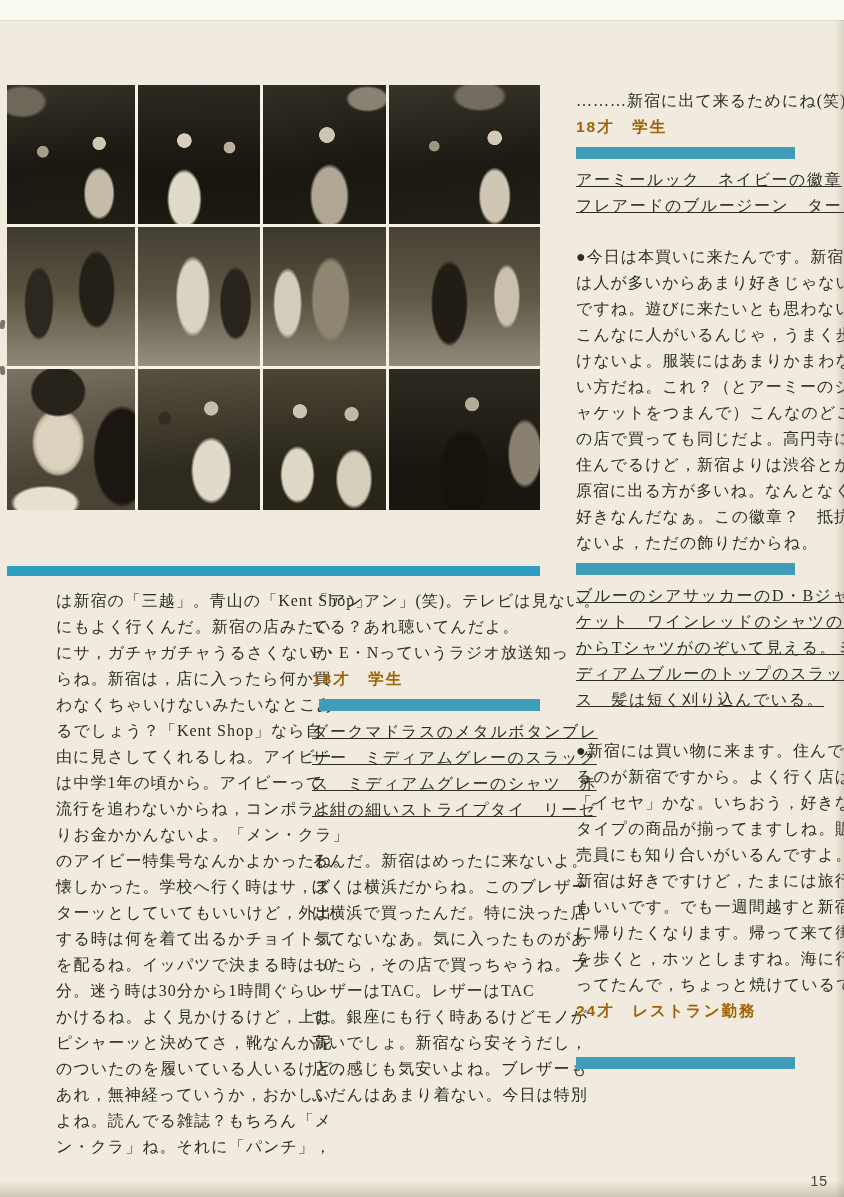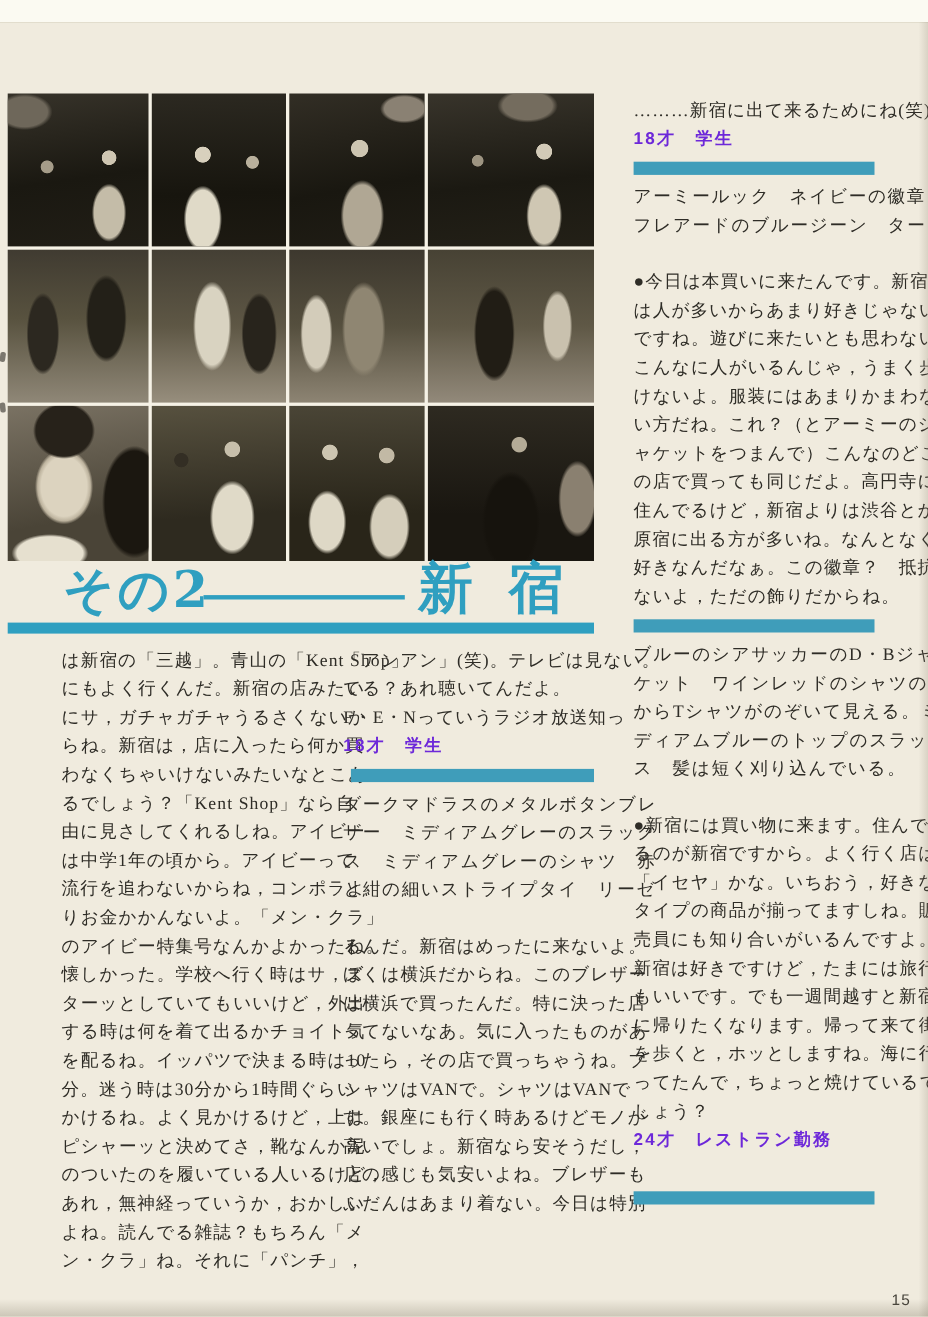--- a/index.html
+++ b/index.html
@@ -35,22 +35,22 @@
   .tline{position:absolute;left:185px;top:31px;width:183px;height:4px;background:#2f9fc0;}
   .t2{position:absolute;left:380px;top:0;font:900 50px/50px "Liberation Sans",sans-serif;color:#2f9fc0;letter-spacing:32px;white-space:nowrap;}
   .title-bar{position:absolute;left:7px;top:566px;width:533px;height:10px;background:#2f9fc0;}
 
   
   .col{position:absolute;color:#2e2c26;}
   .col-left{left:56px;top:588px;width:248px;}
   .col-middle{left:312px;top:588px;width:238px;}
   .col-right{left:576px;top:88px;width:236px;}
   .seg-line,.seg-desc{font:16px/26px "Liberation Serif",serif;letter-spacing:1px;white-space:nowrap;height:26px;}
-  .seg-desc{letter-spacing:1.5px;}
-  .seg-head{font:bold 15.5px/26px "Liberation Sans",sans-serif;letter-spacing:2px;white-space:nowrap;height:26px;color:#6d28d9;}
+  .seg-desc{letter-spacing:1.5px;text-decoration:underline;}
+  .seg-head{font:bold 15.5px/26px "Liberation Sans",sans-serif;letter-spacing:2px;white-space:nowrap;height:26px;color:#a16207;}
   .seg-bar{width:219px;height:12px;background:#3f9dba;margin:7px 0 8px 0;}
   .col-middle .seg-bar{margin-left:7px;width:221px;}
   .seg-gap{height:25px;}
   .gap-final{height:26px;}
 
   .pagenum{position:absolute;right:16px;bottom:9px;font:14px/14px "Liberation Sans",sans-serif;color:#45423a;letter-spacing:1px;}
 </style>
 </head>
 <body>
 
@@ -65,25 +65,20 @@
     <div class="cell p5"></div>
     <div class="cell p6"></div>
     <div class="cell p7"></div>
     <div class="cell p8"></div>
     <div class="cell p9"></div>
     <div class="cell p10"></div>
     <div class="cell p11"></div>
     <div class="cell p12"></div>
   </div>
 
-  <div class="title">
-    <span class="t1">その2</span>
-    <span class="tline"></span>
-    <span class="t2">新宿</span>
-  </div>
   <div class="title-bar"></div>
 
   <div class="col col-left">
       <div class="seg-line">は新宿の「三越」。青山の「Kent Shop」</div>
       <div class="seg-line">にもよく行くんだ。新宿の店みたい</div>
       <div class="seg-line">にサ，ガチャガチャうるさくないか</div>
       <div class="seg-line">らね。新宿は，店に入ったら何か買</div>
       <div class="seg-line">わなくちゃいけないみたいなとこあ</div>
       <div class="seg-line">るでしょう？「Kent Shop」なら自</div>
       <div class="seg-line">由に見さしてくれるしね。アイビー</div>
@@ -112,21 +107,21 @@
       <div class="seg-desc">ダークマドラスのメタルボタンブレ</div>
       <div class="seg-desc">ザー　ミディアムグレーのスラック</div>
       <div class="seg-desc">ス　ミディアムグレーのシャツ　赤</div>
       <div class="seg-desc">と紺の細いストライプタイ　リーゼ</div>
       <div class="seg-gap"></div>
       <div class="seg-line">るんだ。新宿はめったに来ないよ。</div>
       <div class="seg-line">ぼくは横浜だからね。このブレザー</div>
       <div class="seg-line">は横浜で買ったんだ。特に決った店</div>
       <div class="seg-line">ってないなあ。気に入ったものがあ</div>
       <div class="seg-line">ったら，その店で買っちゃうね。ブ</div>
-      <div class="seg-line">シャツはVANで。シャツはVANで</div>
+      <div class="seg-line">レザーはTAC。レザーはTAC</div>
       <div class="seg-line">す。銀座にも行く時あるけどモノが</div>
       <div class="seg-line">高いでしょ。新宿なら安そうだし，</div>
       <div class="seg-line">店の感じも気安いよね。ブレザーも</div>
       <div class="seg-line">ふだんはあまり着ない。今日は特別</div>
     </div>
   <div class="col col-right">
       <div class="seg-line">………新宿に出て来るためにね(笑)。</div>
       <div class="seg-head">18才　学生</div>
       <div class="seg-bar"></div>
       <div class="seg-desc">アーミールック　ネイビーの徽章</div>
@@ -154,21 +149,20 @@
       <div class="seg-line">●新宿には買い物に来ます。住んで</div>
       <div class="seg-line">るのが新宿ですから。よく行く店は</div>
       <div class="seg-line">「イセヤ」かな。いちおう，好きな</div>
       <div class="seg-line">タイプの商品が揃ってますしね。販</div>
       <div class="seg-line">売員にも知り合いがいるんですよ。</div>
       <div class="seg-line">新宿は好きですけど，たまには旅行</div>
       <div class="seg-line">もいいです。でも一週間越すと新宿</div>
       <div class="seg-line">に帰りたくなります。帰って来て街</div>
       <div class="seg-line">を歩くと，ホッとしますね。海に行</div>
       <div class="seg-line">ってたんで，ちょっと焼けているで</div>
-      <div class="seg-line">しょう？</div>
       <div class="seg-head">24才　レストラン勤務</div>
       <div class="seg-gap gap-final"></div>
       <div class="seg-bar"></div>
     </div>
 
   <div class="stitch s1"></div>
   <div class="stitch s2"></div>
 
   <div class="pagenum">15</div>
   <div class="right-shadow"></div>

